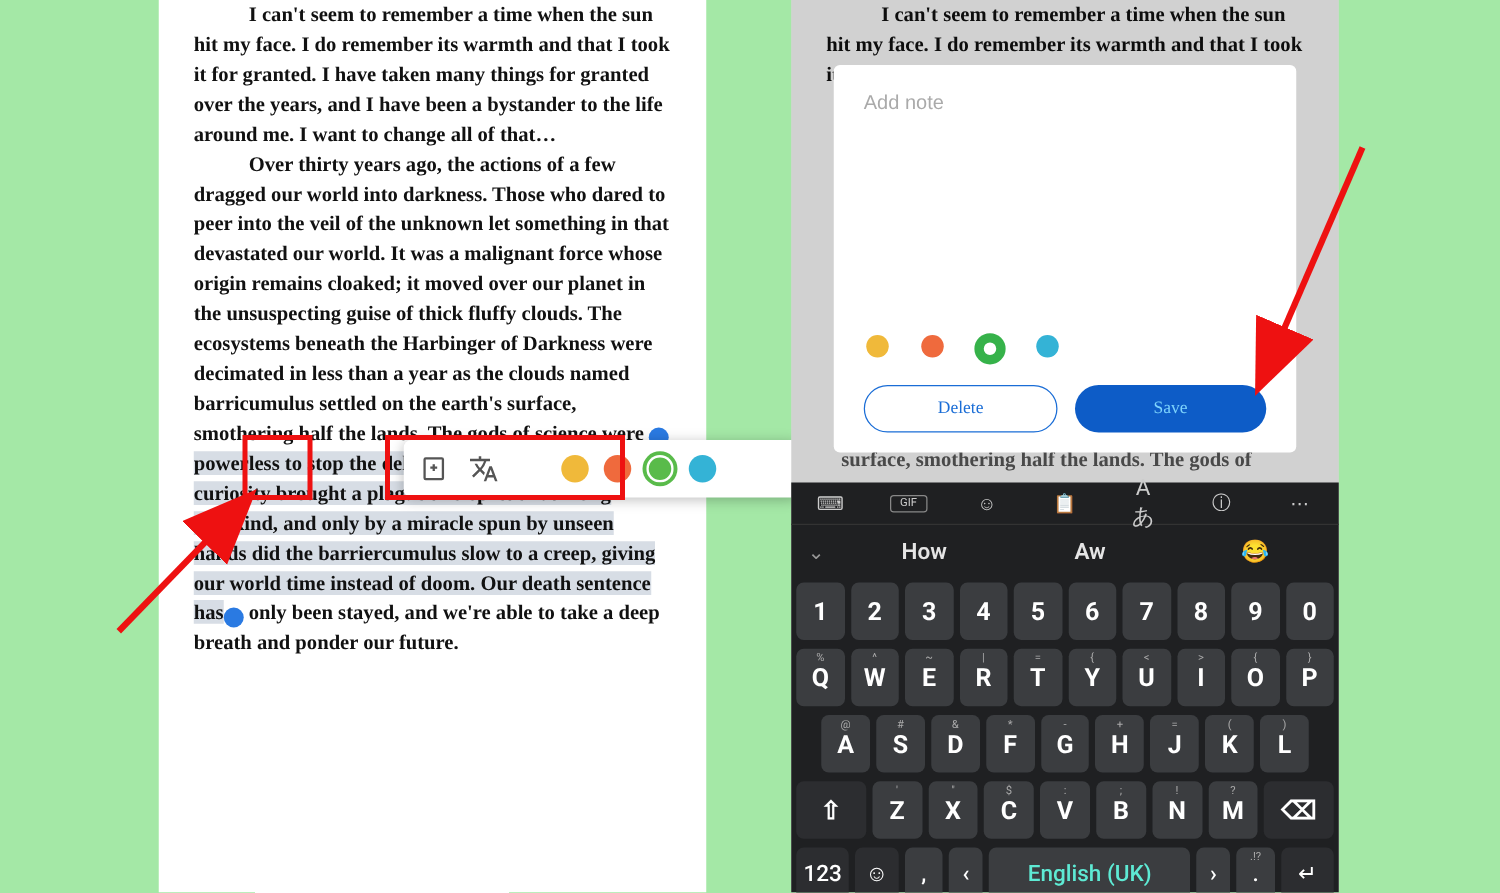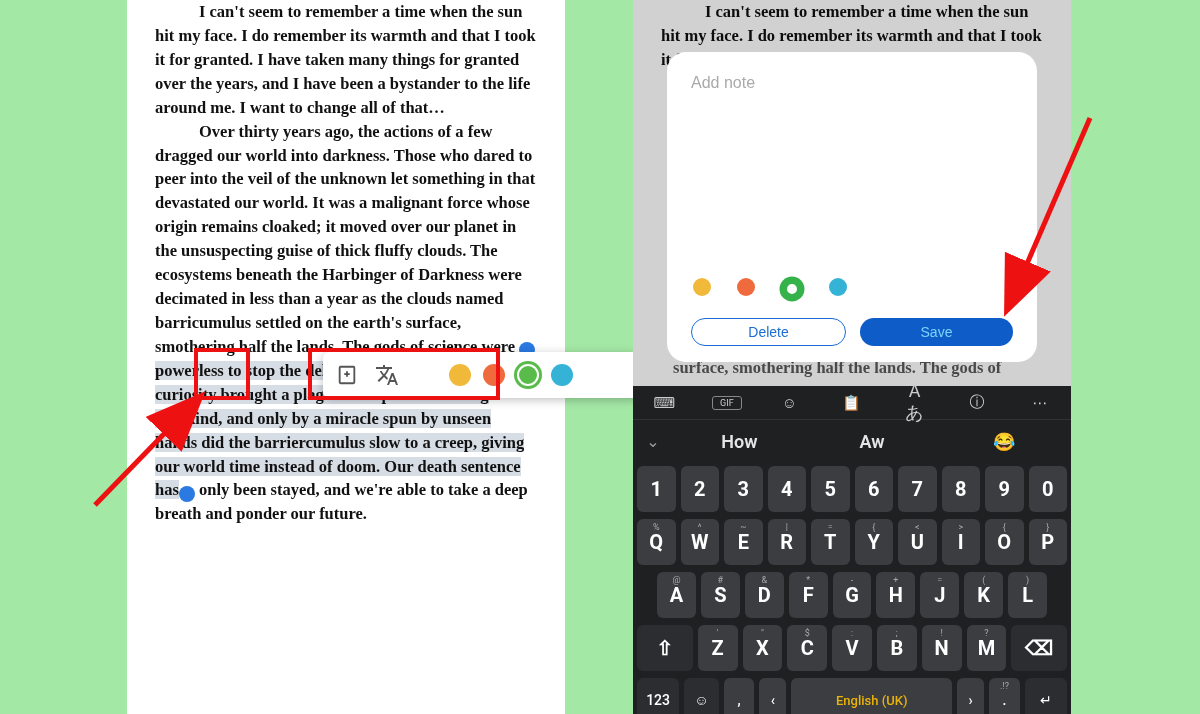--- a/index.html
+++ b/index.html
@@ -77,21 +77,21 @@
     inset: 0;
     background: rgba(0,0,0,0.18);
   }
   .note-modal {
     position: absolute;
     left: 34px;
     top: 52px;
     width: 370px;
     height: 310px;
     background: #fff;
-    border-radius: 19px;
+    border-radius: 5px;
     padding: 22px 24px 16px;
     display: flex;
     flex-direction: column;
     justify-content: center;
   }
   .note-input {
     flex: 1;
     font-family: -apple-system, sans-serif;
     font-size: 16px;
     color: #aaa;
@@ -105,24 +105,24 @@
   .note-colors .color-dot { width: 18px; height: 18px; }
   .note-colors .color-dot.selected {
     width: 22px; height: 22px;
     background: #fff;
     border: 6px solid #36b24a;
     box-shadow: 0 0 0 1.5px #36b24a;
   }
   .note-buttons { display: flex; gap: 14px; }
   .btn {
     flex: 1;
-    height: 28px;
+    height: 38px;
     border-radius: 20px;
     display: flex; align-items: center; justify-content: center;
-    font-family: Liberation Sans, sans-serif;
+    font-family: Liberation Serif, serif;
     font-size: 14px;
     font-weight: 400;
   }
   .btn-delete { border: 1px solid #1a6dd6; color: #1a6dd6; background: #fff; }
   .btn-save { background: #0d5cc7; color: #7dd3fc; }
   
   .keyboard {
     position: absolute;
     left: 0; right: 0; bottom: 0;
     height: 328px;
@@ -161,21 +161,21 @@
     flex: 1;
     min-width: 0;
   }
   .key .main { font-size: 20px; font-weight: 700; line-height: 1; }
   .key .alt { font-size: 9px; color: #aaa; position: absolute; top: 3px; }
   .key-wide { flex: 1.4; }
   .key-space { flex: 4.2; background: #3b3d40; }
   .key-dark { background: #2c2d30; }
   .kb-bottom { display: flex; gap: 5px; padding: 0 4px 6px; }
   .kb-bottom .key { height: 44px; }
-  .kb-bottom .key .main { font-size: 14px; font-weight: 500; }
+  .kb-bottom .key .main { font-size: 18px; font-weight: 500; }
   .faded-text {
     position: absolute;
     font-family: Georgia, serif;
     font-weight: 600;
     font-size: 16.5px;
     color: #5a5a5a;
   }
 </style>
 </head>
 <body>
@@ -409,21 +409,21 @@
       <div class="key key-dark" style="flex:0.9">
           <span class="main">☺</span>
         </div>
       <div class="key" style="flex:0.8">
           <span class="main">,</span>
         </div>
       <div class="key" style="flex:0.7">
           <span class="main">‹</span>
         </div>
       <div class="key key-space">
-          <span class="main" style="font-size:13px;color:#eab308">English (UK)</span>
+          <span class="main" style="font-size:18px;color:#5eead4">English (UK)</span>
         </div>
       <div class="key" style="flex:0.7">
           <span class="main">›</span>
         </div>
       <div class="key" style="flex:0.8">
           <span class="alt">.!?</span>
           <span class="main">.</span>
         </div>
       <div class="key key-dark" style="flex:1.1">
           <span class="main">↵</span>

